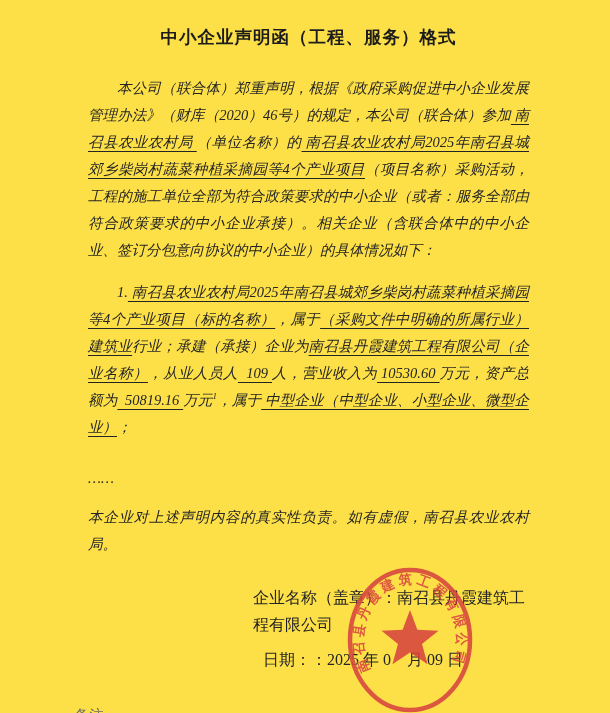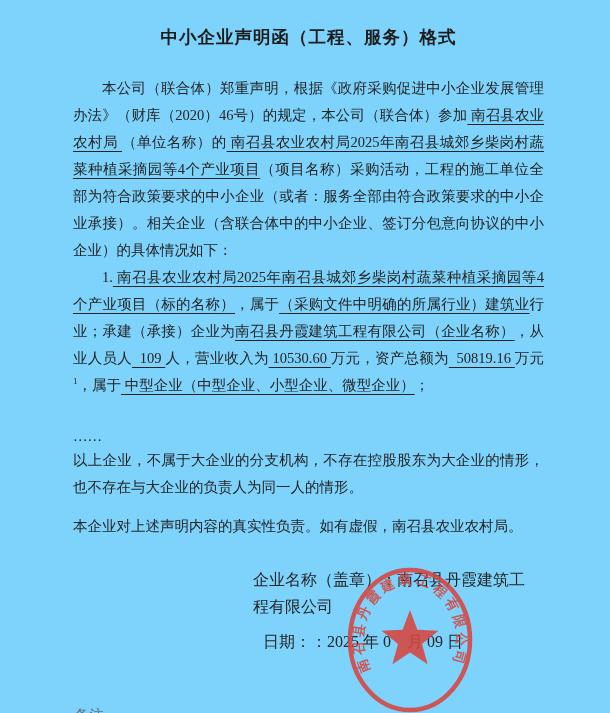--- a/index.html
+++ b/index.html
@@ -1,44 +1,45 @@
 <!DOCTYPE html>
 <html style="--stamp-color: #d8453f;"><head>
 <meta charset="utf-8">
 <style>
   html, body { margin: 0; padding: 0; background: #ffffff; }
   .page {
     position: relative;
     width: 610px;
     height: 713px;
-    background: #7dd3fc;
+    background: #fde047;
     overflow: hidden;
     font-family: "Liberation Serif", "DejaVu Serif", serif;
     color: #242424;
   }
   .content {
     position: absolute;
     left: 0; top: 0; right: 0; bottom: 0;
     padding: 20px 66px 0 73px;
     box-sizing: border-box;
   }
   .doc-title {
     text-align: center;
     font-size: 17.5px;
     font-weight: bold;
     letter-spacing: 1px;
     margin: 5px 0 26px 0;
     color: #1c1c1c;
   }
   .para {
-    margin: 0;
+    margin: 15px;
     font-size: 14.5px;
     line-height: 27px;
     text-align: justify;
     color: #242424;
+    font-style: italic;
   }
   .indent { text-indent: 2em; }
   .para .u {
     text-decoration: underline;
     text-underline-offset: 4px;
     text-decoration-thickness: 1px;
   }
   .para sup { font-size: 9px; line-height: 0; }
   #para-ellipsis { margin-top: 26px; line-height: 22px; }
   #para-responsibility { margin-top: 12px; }
@@ -87,21 +88,20 @@
 
     <h1 class="doc-title">中小企业声明函（工程、服务）格式</h1>
 
     <p class="para indent" id="para-intro"><span>本公司（联合体）郑重声明，根据《政府采购促进中小企业发展管理办法》（财库（2020）46号）的规定，本公司（联合体）参加</span><span class="u">&nbsp;南召县农业农村局&nbsp;</span><span>（单位名称）的</span><span class="u">&nbsp;南召县农业农村局2025年南召县城郊乡柴岗村蔬菜种植采摘园等4个产业项目</span><span>（项目名称）采购活动，工程的施工单位全部为符合政策要求的中小企业（或者：服务全部由符合政策要求的中小企业承接）。相关企业（含联合体中的中小企业、签订分包意向协议的中小企业）的具体情况如下：</span></p>
 
     <p class="para indent" id="para-item-1"><span>1.</span><span class="u">&nbsp;南召县农业农村局2025年南召县城郊乡柴岗村蔬菜种植采摘园等4个产业项目（标的名称）</span><span>，属于</span><span class="u">（采购文件中明确的所属行业）建筑业</span><span>行业；承建（承接）企业为</span><span class="u">南召县丹霞建筑工程有限公司（企业名称）</span><span>，从业人员人</span><span class="u">&nbsp;&nbsp;109&nbsp;</span><span>人，营业收入为</span><span class="u">&nbsp;10530.60&nbsp;</span><span>万元，资产总额为</span><span class="u">&nbsp;&nbsp;50819.16&nbsp;</span><span>万元</span><sup>1</sup><span>，属于</span><span class="u">&nbsp;中型企业（中型企业、小型企业、微型企业）</span><span>；</span></p>
 
 
     <p class="para" id="para-ellipsis"><span>……</span></p>
 
-    <p class="para" id="para-no-branch"><span>以上企业，不属于大企业的分支机构，不存在控股股东为大企业的情形，也不存在与大企业的负责人为同一人的情形。</span></p>
 
     <p class="para" id="para-responsibility"><span>本企业对上述声明内容的真实性负责。如有虚假，南召县农业农村局。</span></p>
 
     <div class="signature">
       <p class="sig-line">企业名称（盖章）：南召县丹霞建筑工程有限公司</p>
       <p class="sig-line date-line">日期：：2025 年 0　月 09 日</p>
     </div>
 
   </div>
 

